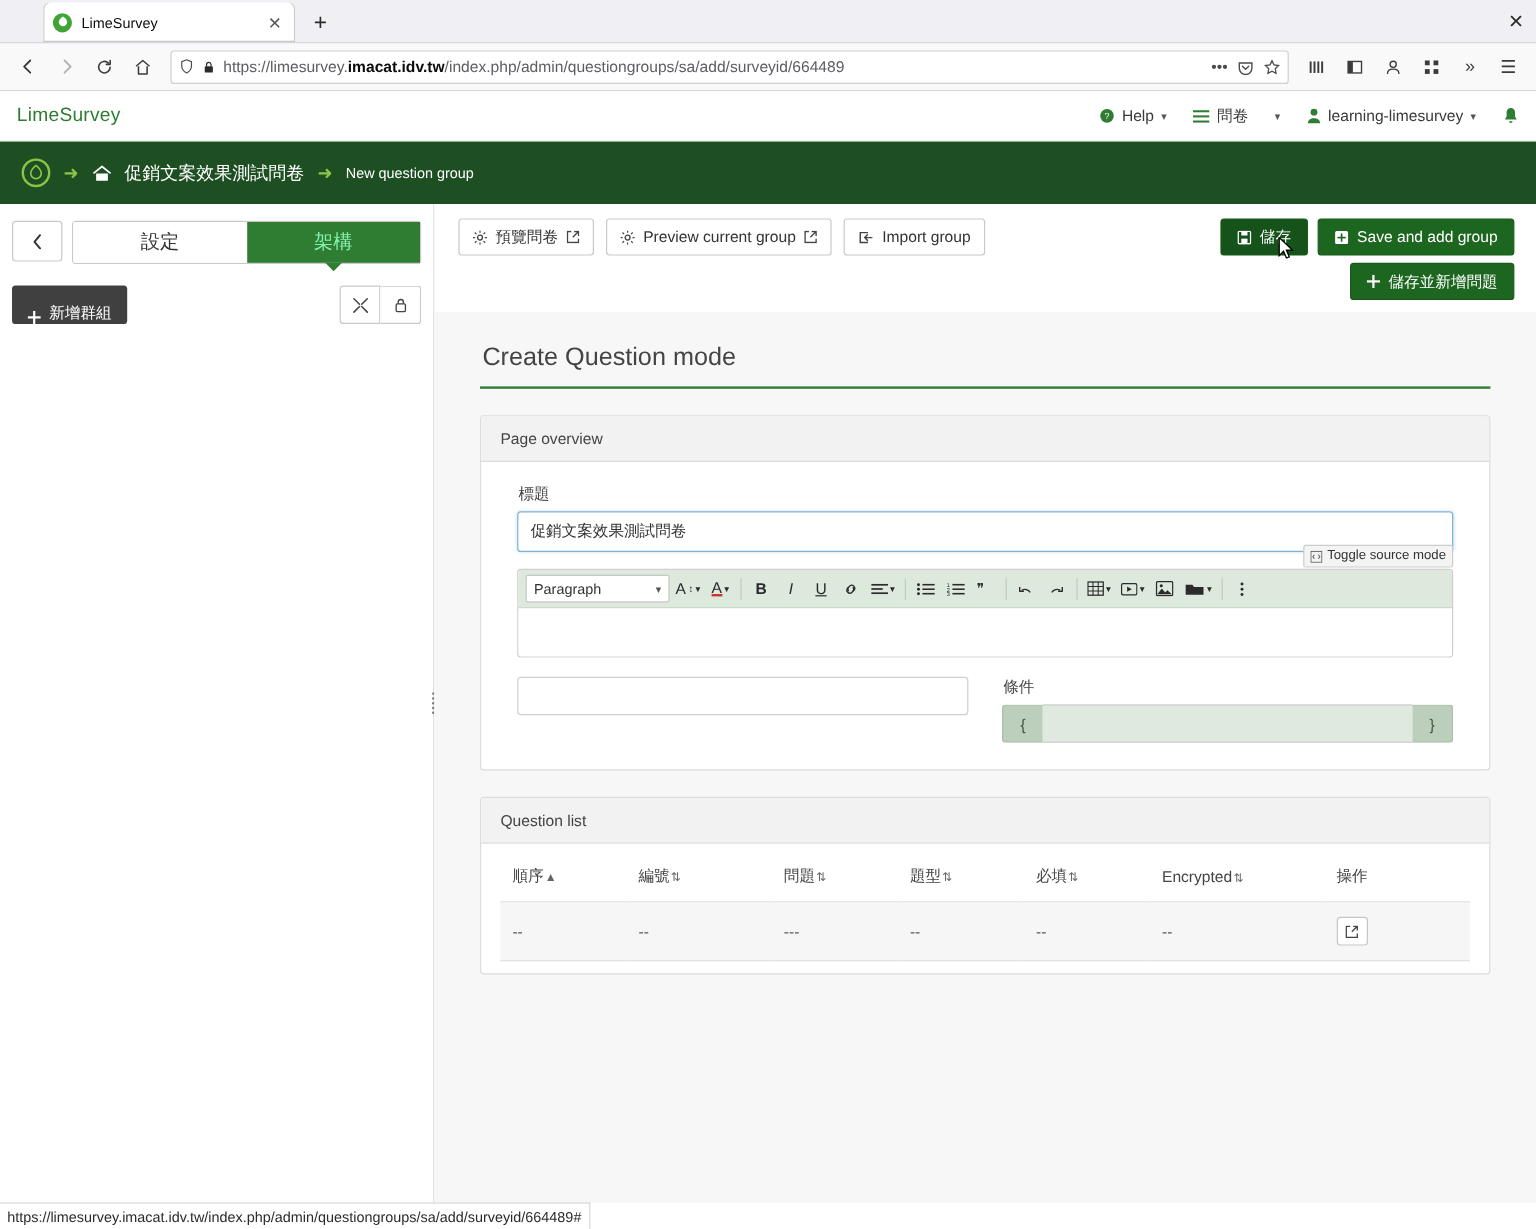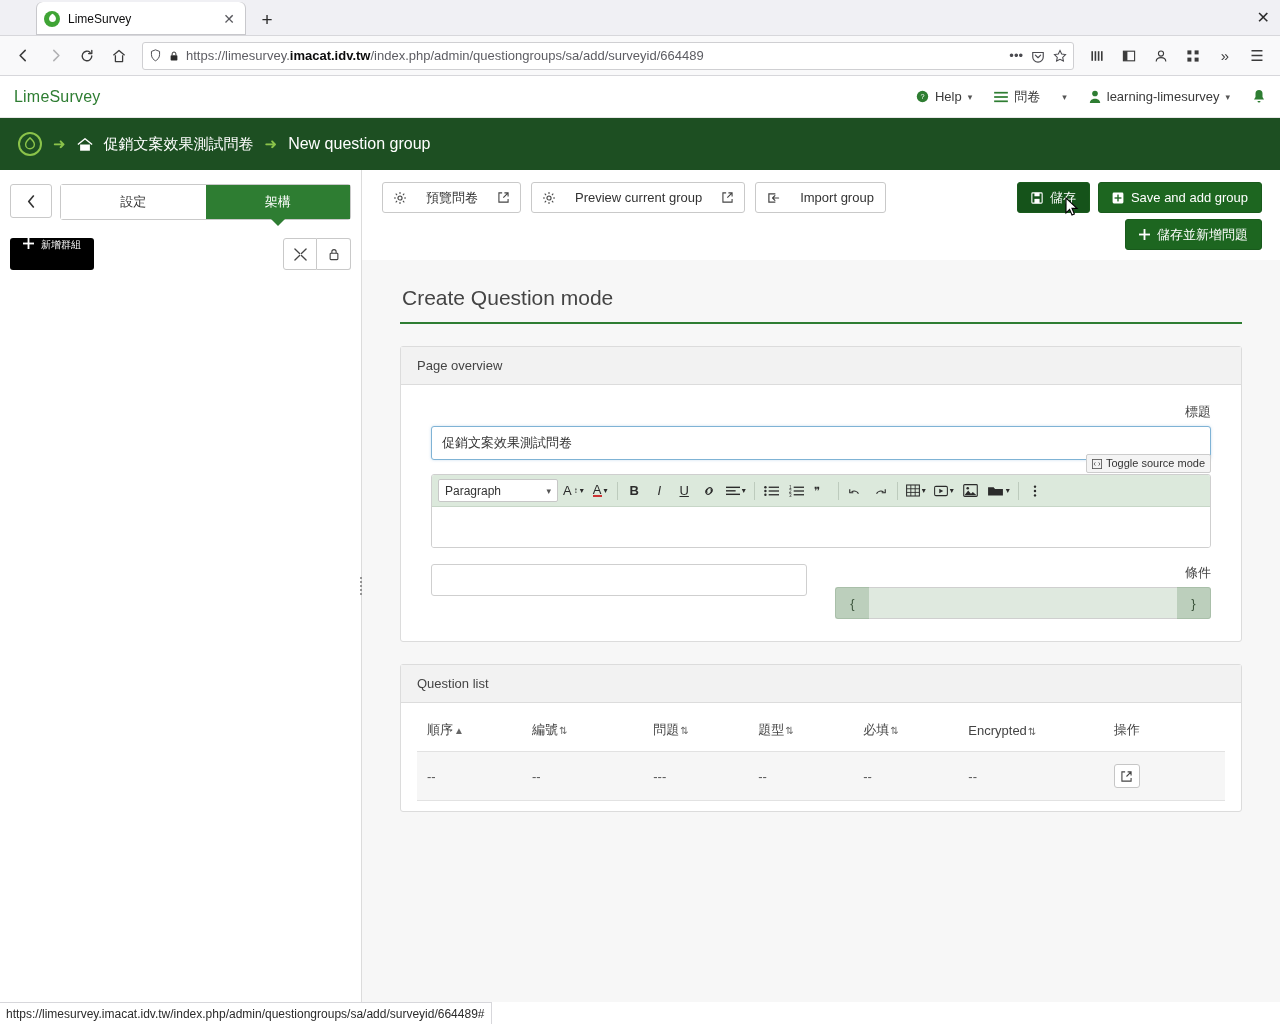--- a/index.html
+++ b/index.html
@@ -126,21 +126,21 @@
   .bc-logo {
     width: 24px; height: 24px; border-radius: 50%;
     border: 2px solid #8bc34a;
     color: #8bc34a;
     display:flex; align-items:center; justify-content:center;
     font-size: 13px;
   }
   .bc-arrow { color: #8bc34a; font-size: 15px; }
   .bc-home { font-size: 14px; }
   .bc-link { color: #ffffff; }
-  .bc-current { color: #ffffff; font-size: 16px; }
+  .bc-current { color: #ffffff; font-size: 12px; }
 
   
   .ls-body { display: flex; height: calc(1024px - 36px - 40px - 42px - 52px - 22px); }
 
   
   .ls-sidebar {
     width: 362px;
     background: #ffffff;
     border-right: 1px solid #dcdcdc;
     padding: 14px 0 0 0;
@@ -155,45 +155,45 @@
     border-radius: 3px;
     display: flex; align-items: center; justify-content: center;
     font-size: 13px; color: #333;
     margin-right: 8px;
   }
   .side-tabgroup { display: flex; flex: 1 1 auto; border: 1px solid #c9c9c9; border-radius: 3px; overflow: visible; position: relative; }
   .side-tab {
     flex: 1 1 50%;
     height: 34px;
     display: flex; align-items: center; justify-content: center;
-    font-size: 13px;
+    font-size: 16px;
     background: #fff; color: #333;
   }
   .side-tab.active {
-    background: #2e7d32; color: #ffffff;
+    background: #2e7d32; color: #86efac;
     position: relative;
   }
   .side-tab.active:after {
     content: "";
     position: absolute;
     left: 50%; margin-left: -7px; bottom: -7px;
     border-left: 7px solid transparent;
     border-right: 7px solid transparent;
     border-top: 7px solid #2e7d32;
   }
   .side-actions {
     display: flex; align-items: center;
     padding: 18px 10px 0 10px;
   }
   .btn-addgroup {
-    background: #000000; color: #fff;
+    background: #404040; color: #fff;
     border: none; border-radius: 3px;
     height: 32px; padding: 0 13px;
-    font-size: 10px;
-    display: flex; align-items: flex-start; gap: 7px;
+    font-size: 13px;
+    display: flex; align-items: flex-end; gap: 7px;
   }
   .side-right-btns { margin-left: auto; display: flex; }
   .sq-btn {
     width: 34px; height: 32px;
     border: 1px solid #c9c9c9;
     background: #fff;
     display: flex; align-items: center; justify-content: center;
     font-size: 12px; color: #444;
   }
   .sq-btn:first-child { border-radius: 3px 0 0 3px; }
@@ -222,21 +222,21 @@
   }
   .tb-left { display: flex; gap: 10px; }
   .tb-btn {
     border: 1px solid #c9c9c9;
     background: #fff;
     border-radius: 3px;
     height: 31px;
     padding: 0 11px;
     font-size: 13px;
     color: #333;
-    display: inline-flex; align-items: center; gap: 20px;
+    display: inline-flex; align-items: center; gap: 7px;
   }
   .tb-right { margin-left: auto; display: flex; flex-direction: column; align-items: flex-end; gap: 6px; }
   .tb-right-row { display: flex; gap: 8px; }
   .btn-green {
     background: #1d6620; color: #fff; border: 1px solid #195a1c;
     border-radius: 3px; height: 31px; padding: 0 13px;
     font-size: 13px; display: inline-flex; align-items: center; gap: 7px;
     position: relative;
   }
   .btn-green.dark { background: #15531a; }
@@ -265,21 +265,21 @@
   }
   .panel-head {
     background: #f2f2f2;
     border-bottom: 1px solid #dcdcdc;
     padding: 11px 16px;
     font-size: 13px;
     color: #444;
   }
   .panel-body { padding: 18px 30px 22px 30px; }
 
-  label.fld { display: block; font-size: 13px; color: #444; margin: 0 0 5px 1px; text-align: right; }
+  label.fld { display: block; font-size: 13px; color: #444; margin: 0 0 5px 1px; }
   .input-text {
     width: 100%; height: 34px;
     border: 1px solid #7fb3d5;
     border-radius: 3px;
     padding: 0 10px;
     font-size: 13px;
     color: #333;
     background: #fff;
     box-shadow: 0 0 3px rgba(100,160,210,.35);
     font-family: "Liberation Sans", sans-serif;

